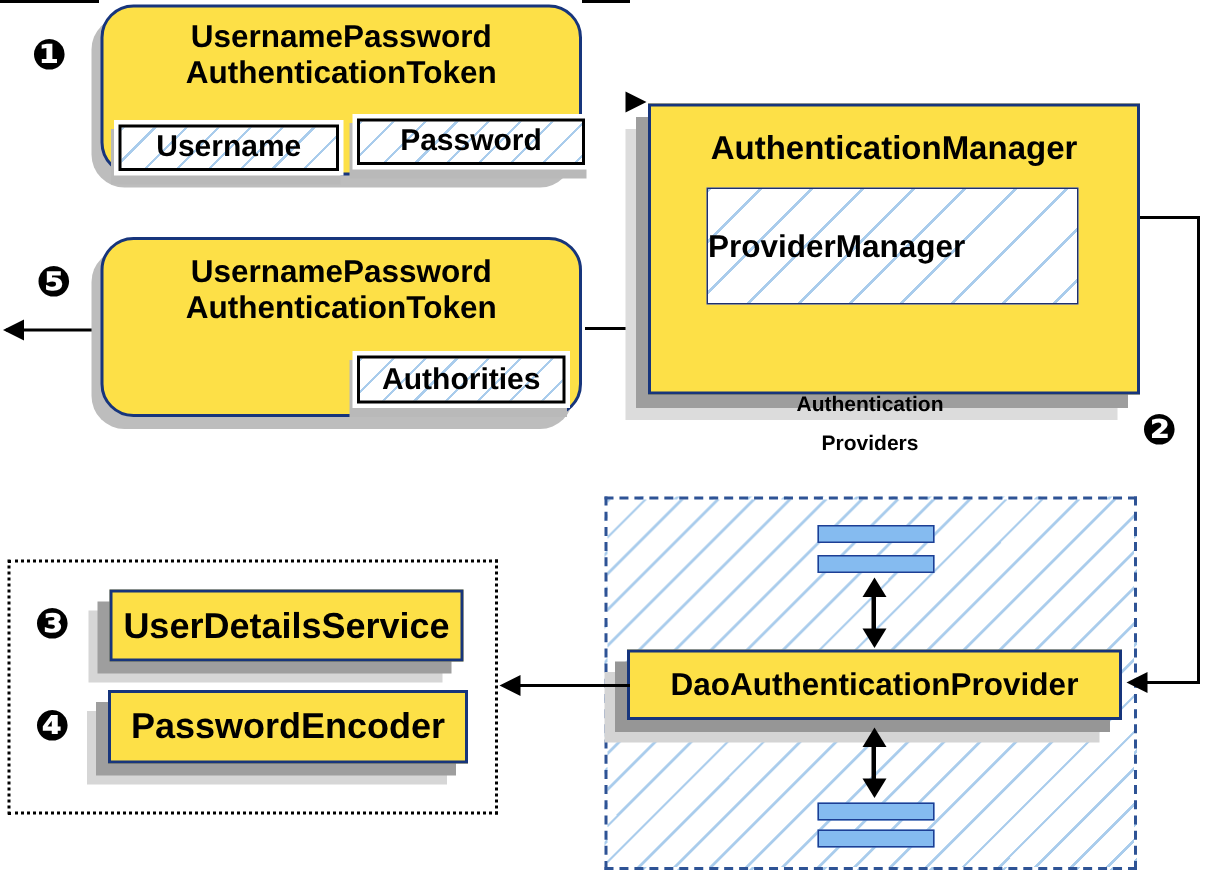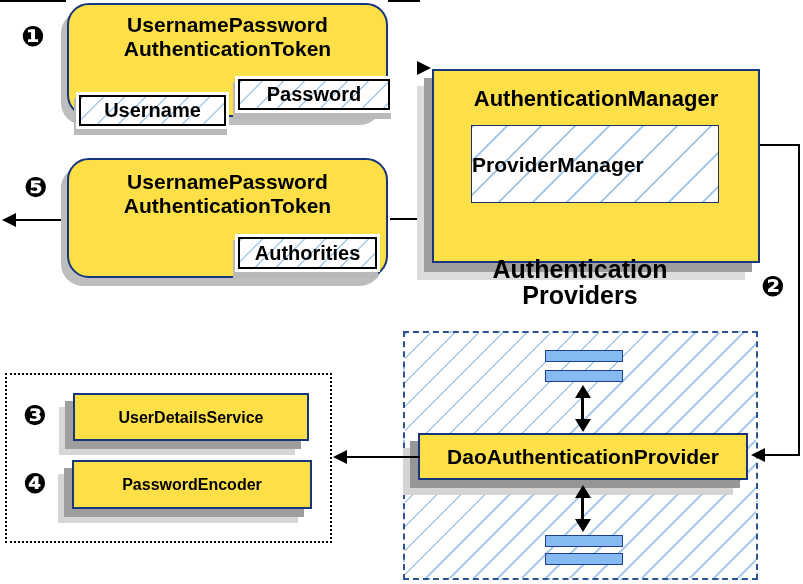--- a/index.html
+++ b/index.html
@@ -26,42 +26,42 @@
   .rect-node{box-shadow:-8px 9px 0 #9e9e9e,-15px 17px 0 #dcdcdc;}
   .node-title{position:absolute;left:0;right:0;text-align:center;font-size:21px;line-height:24px;}
   .field{position:absolute;box-sizing:border-box;background:
       repeating-linear-gradient(135deg,#a9ccec 0,#a9ccec 1.5px,transparent 1.5px,transparent 15px) #fff;
     border:2px solid #000;box-shadow:0 0 0 3px #fff,-2px 6px 0 3px #b9b9b9;
     text-align:center;font-size:20px;}
   .hatch-box{background:
       repeating-linear-gradient(135deg,#a9ccec 0,#a9ccec 1.8px,transparent 1.8px,transparent 24px) #fff;
     border:1px solid #1d2f6e;box-sizing:border-box;position:absolute;}
   .badge{position:absolute;font-family:"DejaVu Sans",sans-serif;font-size:28px;line-height:30px;color:#000;}
-  .heading{position:absolute;text-align:center;font-size:25px;line-height:26px;}
+  .heading{position:absolute;text-align:center;font-size:14px;line-height:26px;}
   .dashed-group{position:absolute;box-sizing:border-box;border:2px dashed #2e5395;
     background:repeating-linear-gradient(135deg,#a9ccec 0,#a9ccec 1.8px,transparent 1.8px,transparent 17px) #fff;}
   .bar{position:absolute;width:78px;height:12px;background:#85BBF0;border:1.5px solid #1d3e94;box-sizing:border-box;}
-  .svc{box-shadow:-8px 8px 0 #9e9e9e,-14px 14px 0 #d6d6d6;text-align:center;font-size:16px;}
+  .svc{box-shadow:-8px 8px 0 #9e9e9e,-14px 14px 0 #d6d6d6;text-align:center;font-size:24px;}
   .dotted-group{position:absolute;box-sizing:border-box;border:2px dotted #000;background:transparent;}
   .lbl{display:block;}
 </style>
 </head>
 <body>
 
 <div id="canvas">
 
   <div class="hline" style="left:0;top:67;width:66px;"></div>
   <div class="badge" style="left:21px;top:22px;">❶</div>
 
   <div class="blue round-node" style="left:67px;top:3px;width:321px;height:114px;">
     <div class="node-title" style="top:8px;">
       <span class="lbl">UsernamePassword</span>
       <span class="lbl">AuthenticationToken</span>
     </div>
-    <div class="field" style="left:10px;top:90px;width:147px;height:31px;line-height:27px;">Username</div>
+    <div class="field" style="left:10px;top:78px;width:147px;height:31px;line-height:27px;">Username</div>
     <div class="field" style="left:169px;top:74px;width:152px;height:31px;line-height:27px;">Password</div>
   </div>
 
   <div class="hline" style="left:388px;top:67;width:32px;"></div>
   <div class="ah-right" style="left:417px;top:61px;"></div>
 
   <div class="hline" style="left:390px;top:218px;width:44px;"></div>
 
   <div class="hline" style="left:4px;top:219px;width:64px;"></div>
   <div class="ah-left" style="left:2px;top:213px;"></div>

